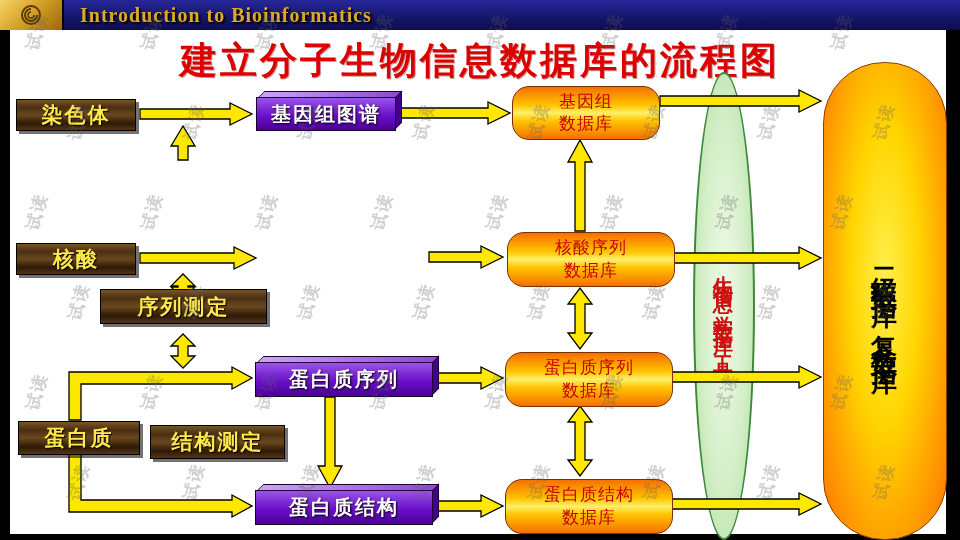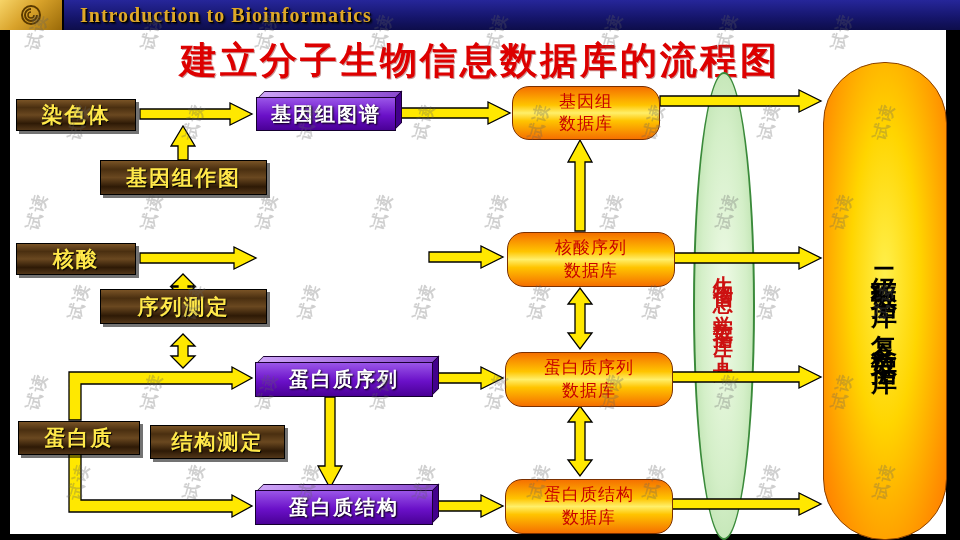--- a/index.html
+++ b/index.html
@@ -112,21 +112,20 @@
     <path d="M69,420 V372 H232 V367 L252,378 L232,389 V384 H81 V420 Z"></path>
     <path d="M69,452 V512 H232 V517 L252,506 L232,495 V500 H81 V452 Z"></path>
   </svg>
 
   <div class="bigbox">
     <span class="vtext">二级数据库</span>
     <span class="vtext">复合数据库</span>
   </div>
 
   <div class="wood" style="left:16px;top:99px;width:118px;height:30px;">染色体</div>
-  <div class="wood" style="left:100px;top:160px;width:165px;height:33px;">基因组作图</div>
   <div class="wood" style="left:16px;top:243px;width:118px;height:30px;">核酸</div>
   <div class="wood" style="left:100px;top:289px;width:165px;height:33px;">序列测定</div>
   <div class="wood" style="left:18px;top:421px;width:120px;height:32px;">蛋白质</div>
   <div class="wood" style="left:150px;top:425px;width:133px;height:32px;">结构测定</div>
 
   <div class="pbox" style="left:256px;top:97px;width:138px;height:32px;">基因组图谱</div>
   <div class="pbox" style="left:255px;top:362px;width:176px;height:33px;">蛋白质序列</div>
   <div class="pbox" style="left:255px;top:490px;width:176px;height:33px;">蛋白质结构</div>
 
   <div class="dbbox" style="left:512px;top:86px;width:146px;height:52px;">

